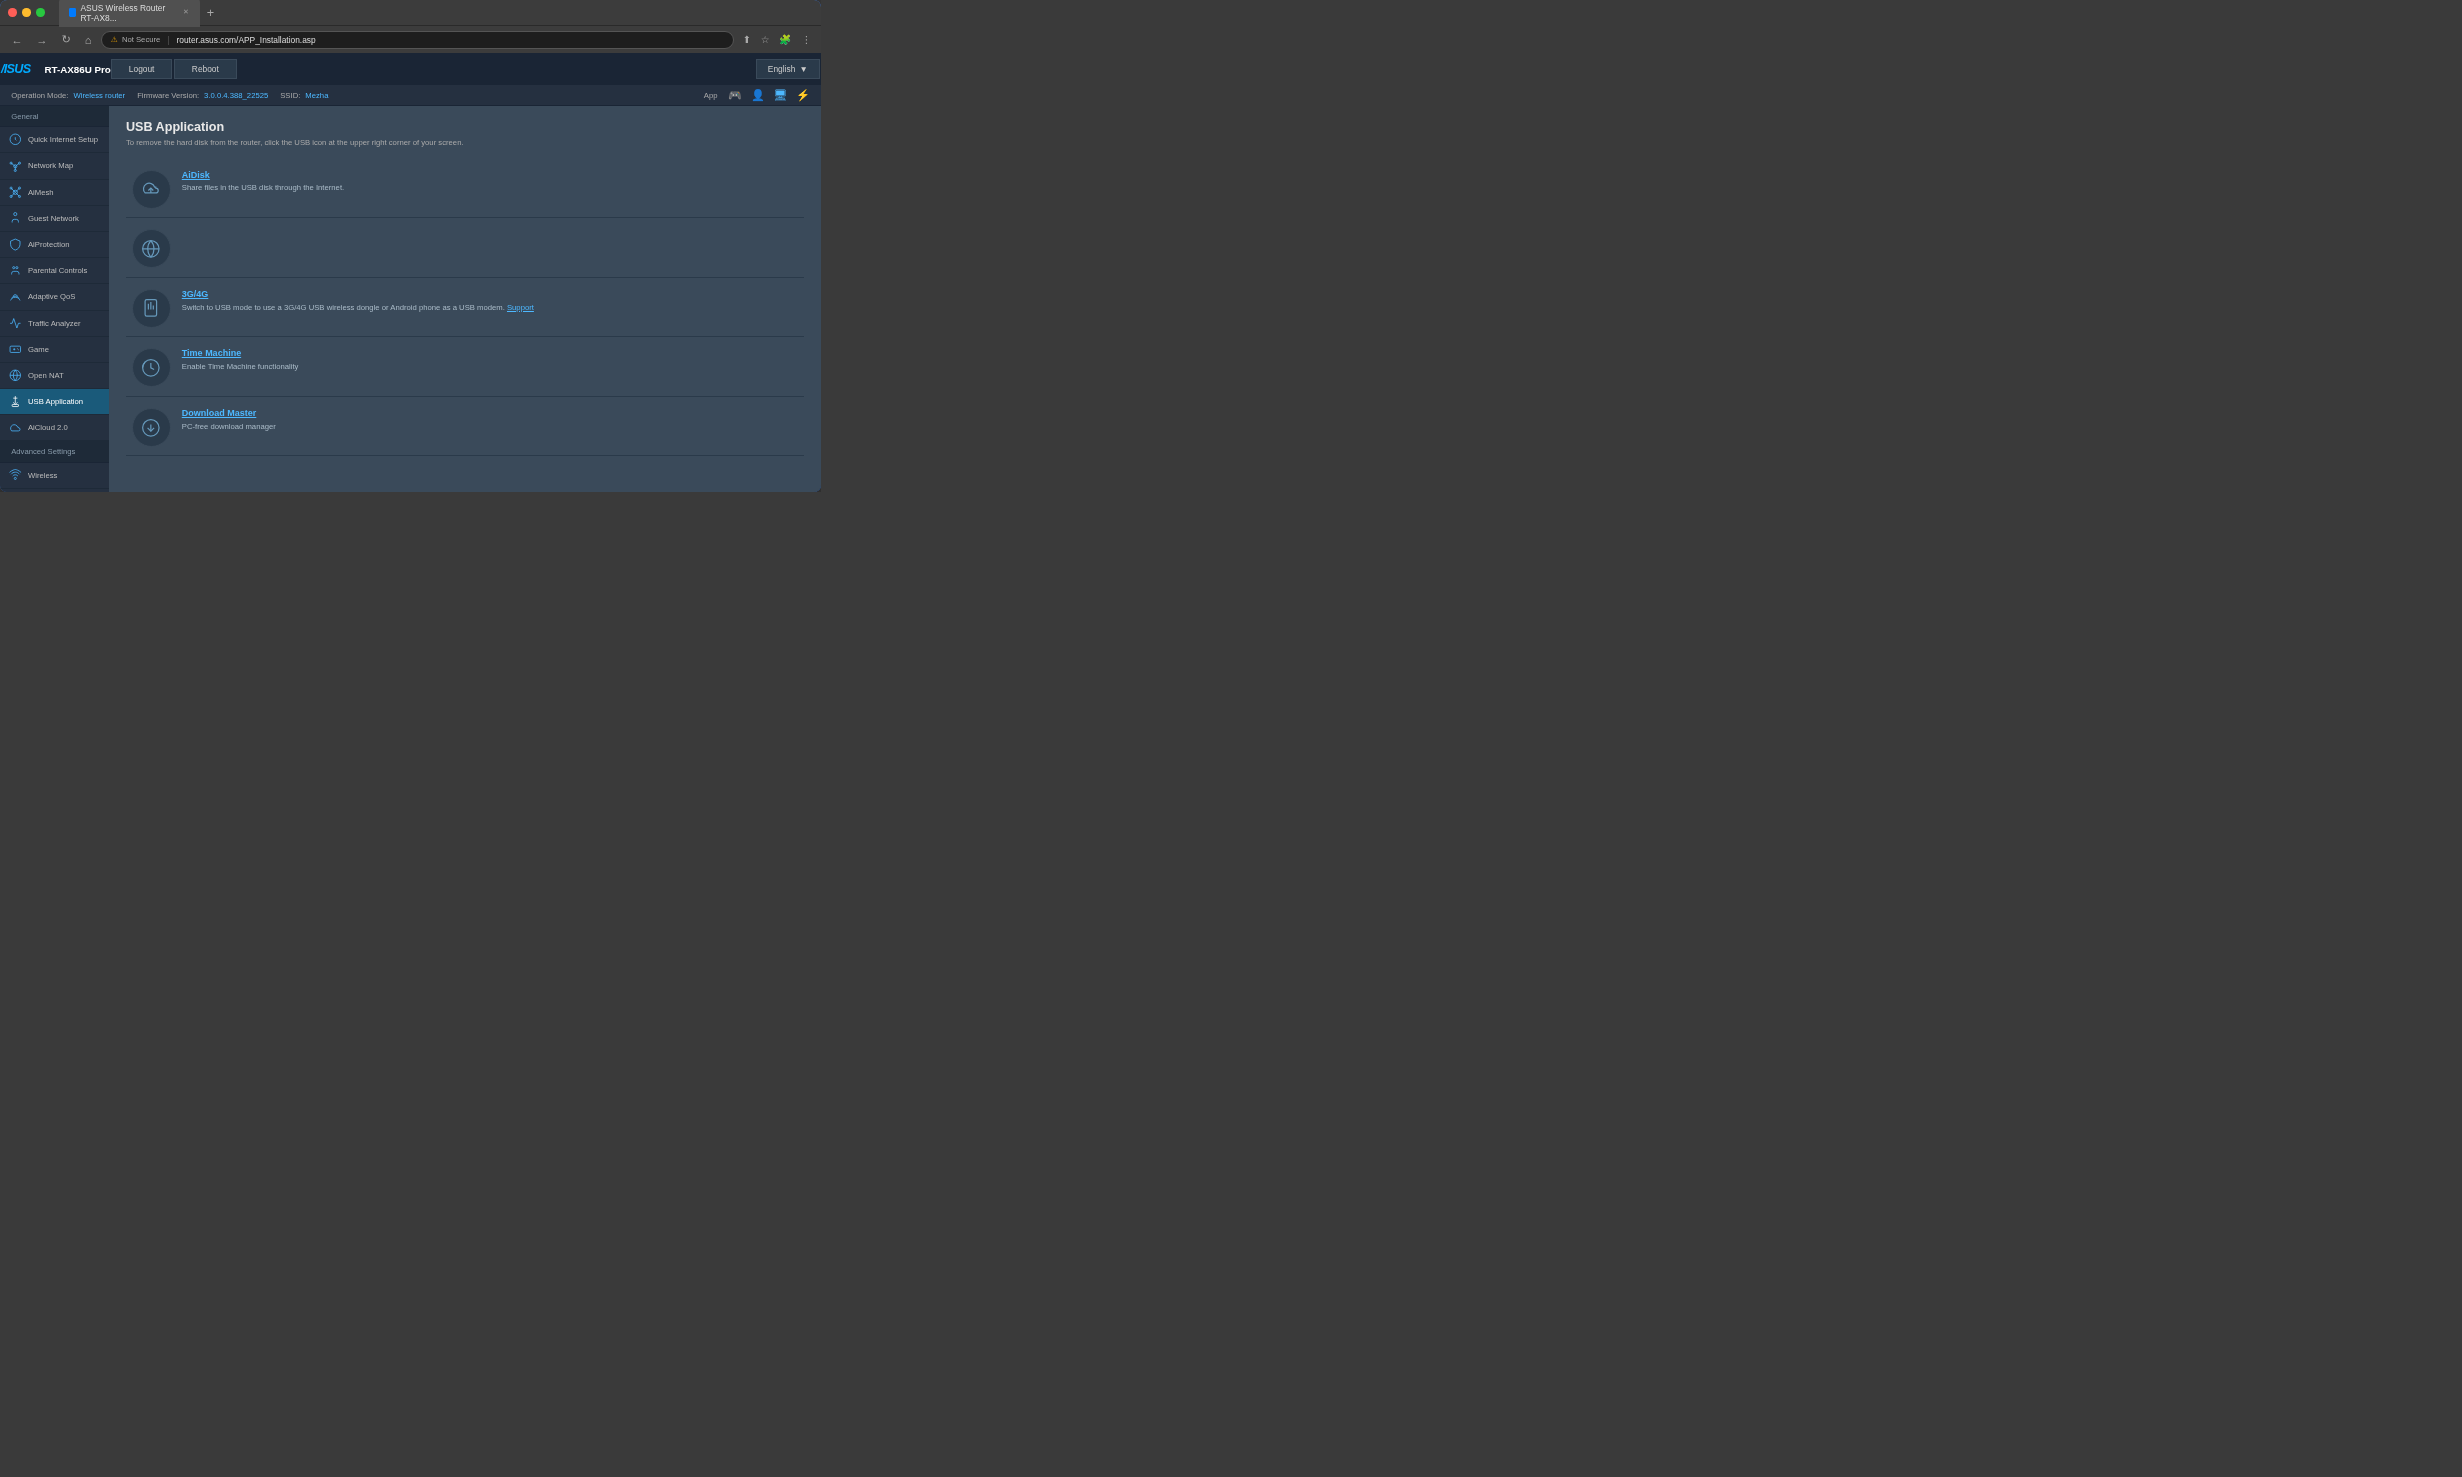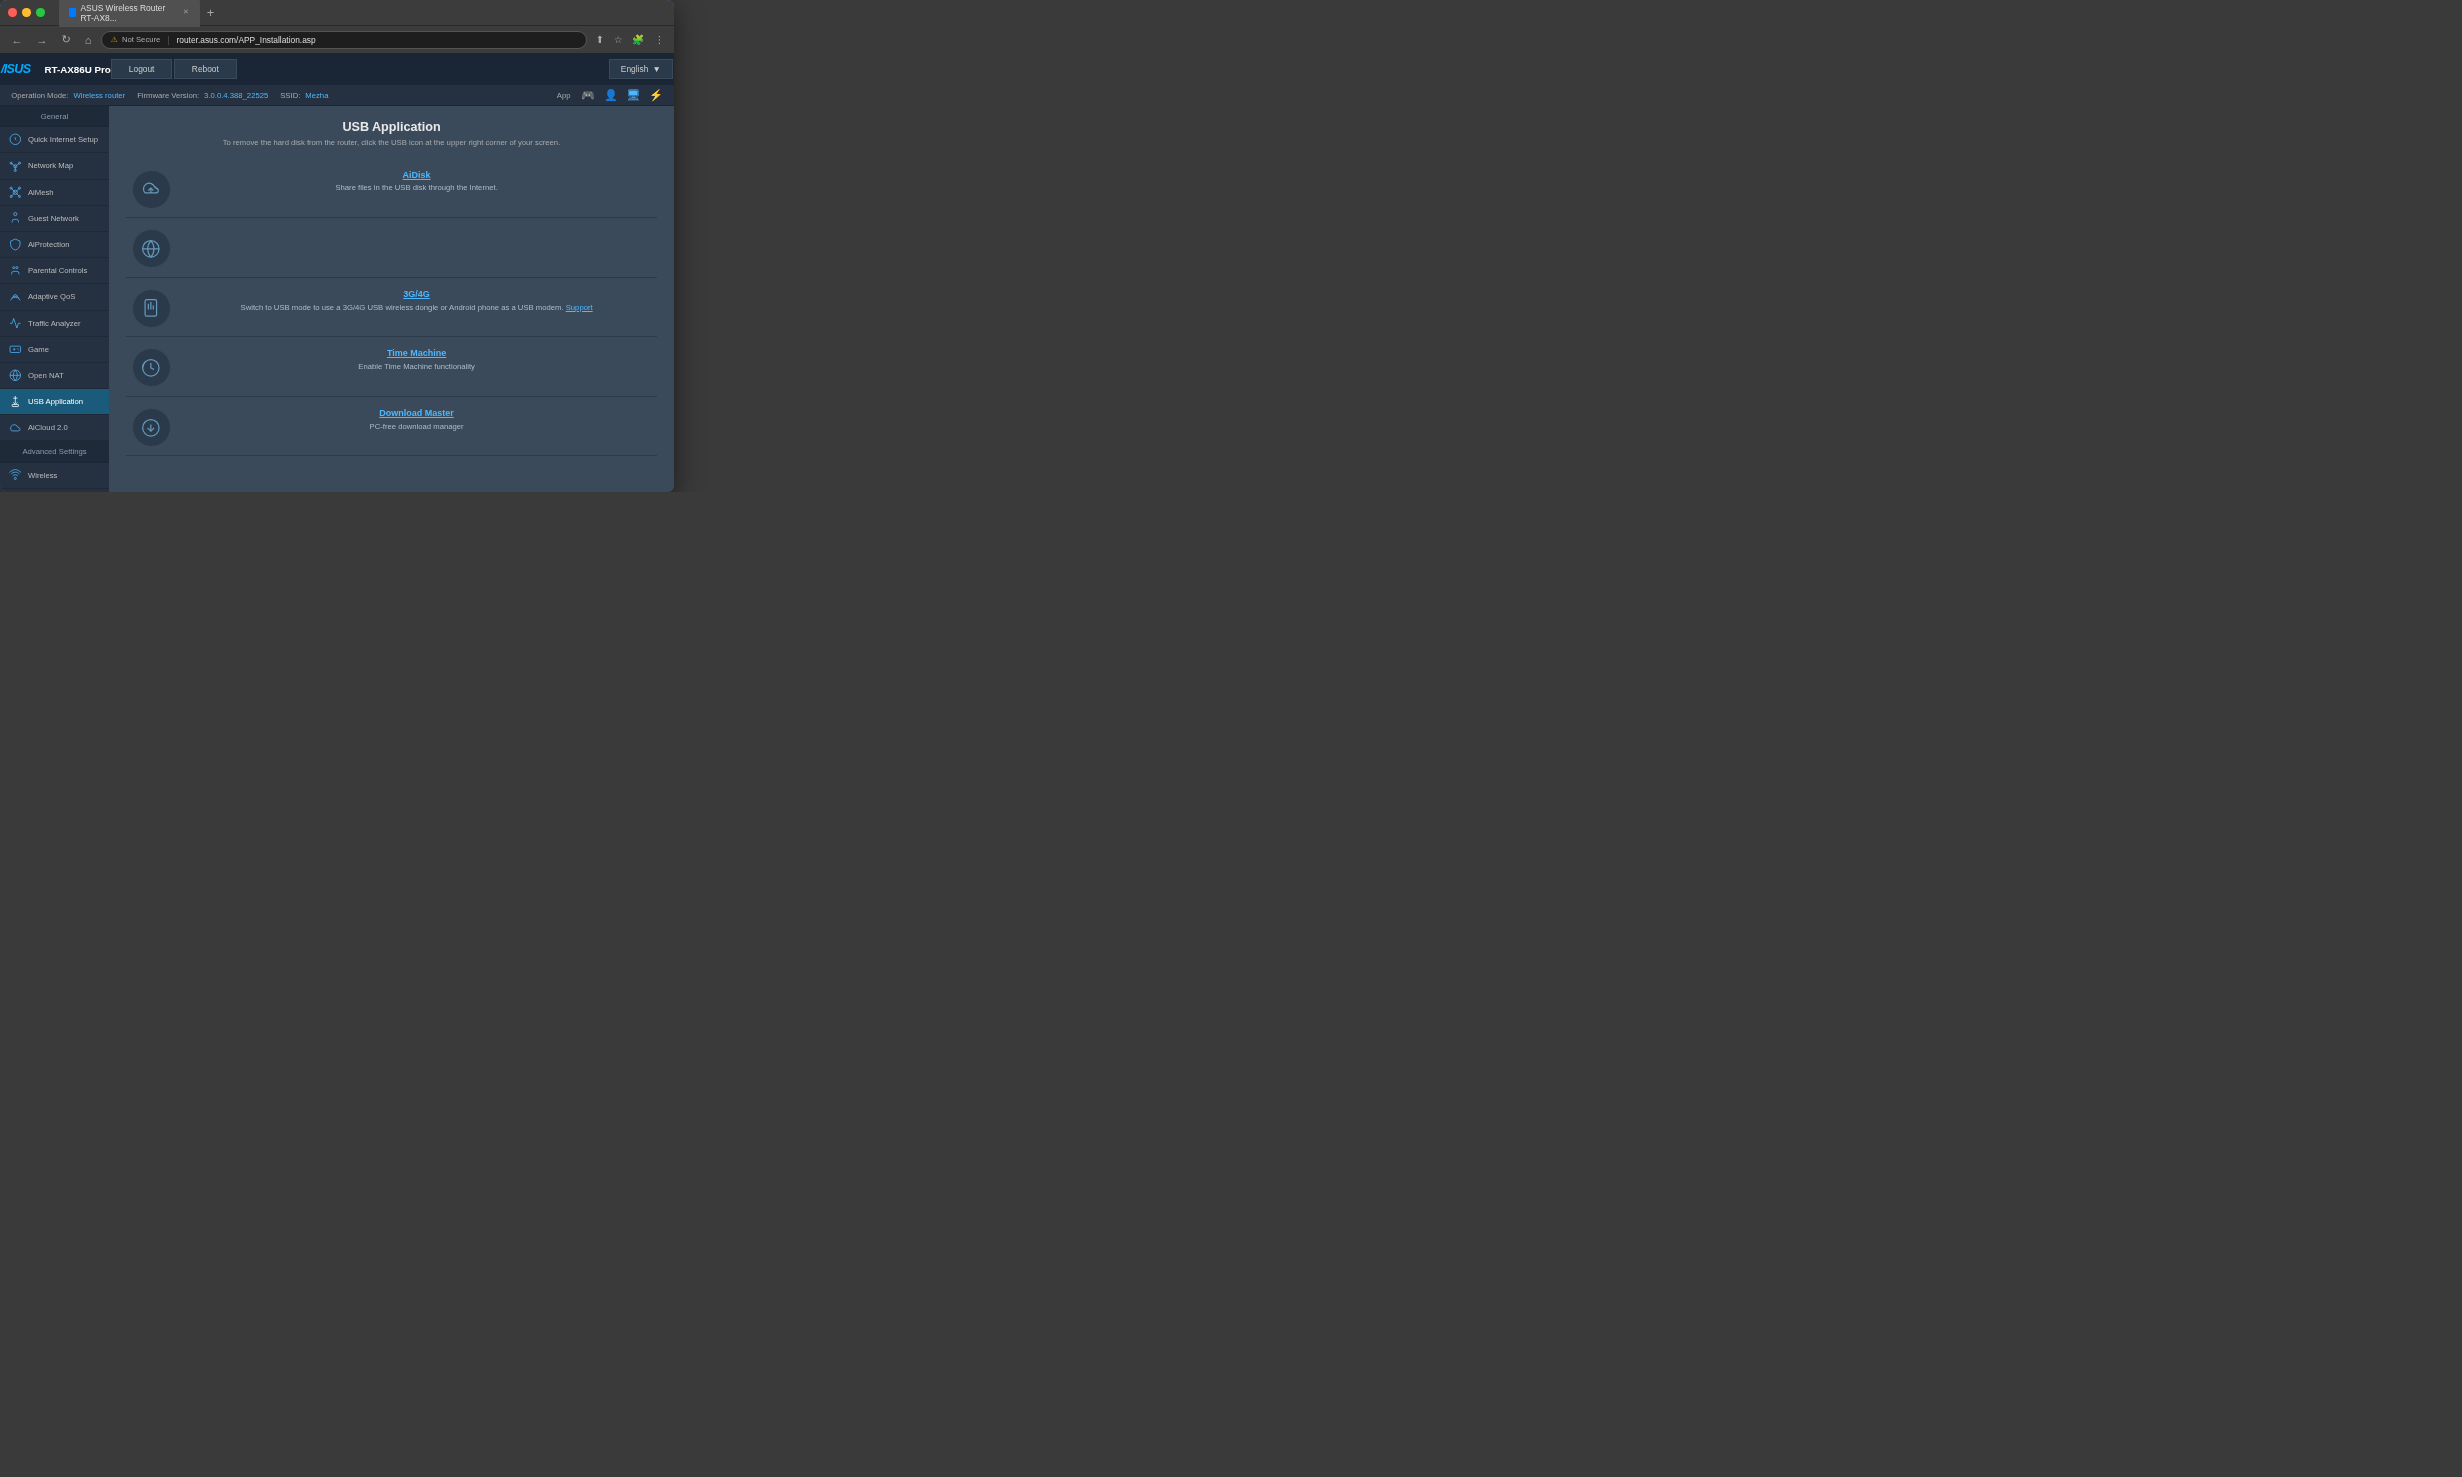--- a/index.html
+++ b/index.html
@@ -6,21 +6,21 @@
     body {
       background: #3a3a3a;
       font-family: Arial, sans-serif;
       width: 821px;
       height: 492px;
       overflow: hidden;
     }
 
     
     .browser-window {
-      width: 674px;
+      width: 821px;
       height: 492px;
       background: #3b82f6;
       border-radius: 7px;
       overflow: hidden;
       box-shadow: 0 7px 28px rgba(0,0,0,0.5);
     }
 
     .browser-titlebar {
       height: 25px;
       background: #3c3c3c;
@@ -172,21 +172,20 @@
       padding: 4.2px 11.2px;
       font-size: 8.4px;
       cursor: pointer;
       display: flex; align-items: center; gap: 4.2px;
     }
 
     .router-body {
       display: flex;
       flex: 1;
       overflow: hidden;
-      text-align: center;
     }
 
     
     .status-bar {
       background: #253040;
       padding: 3.5px 11.2px;
       font-size: 7.7px;
       color: #aaa;
       display: flex;
       align-items: center;

